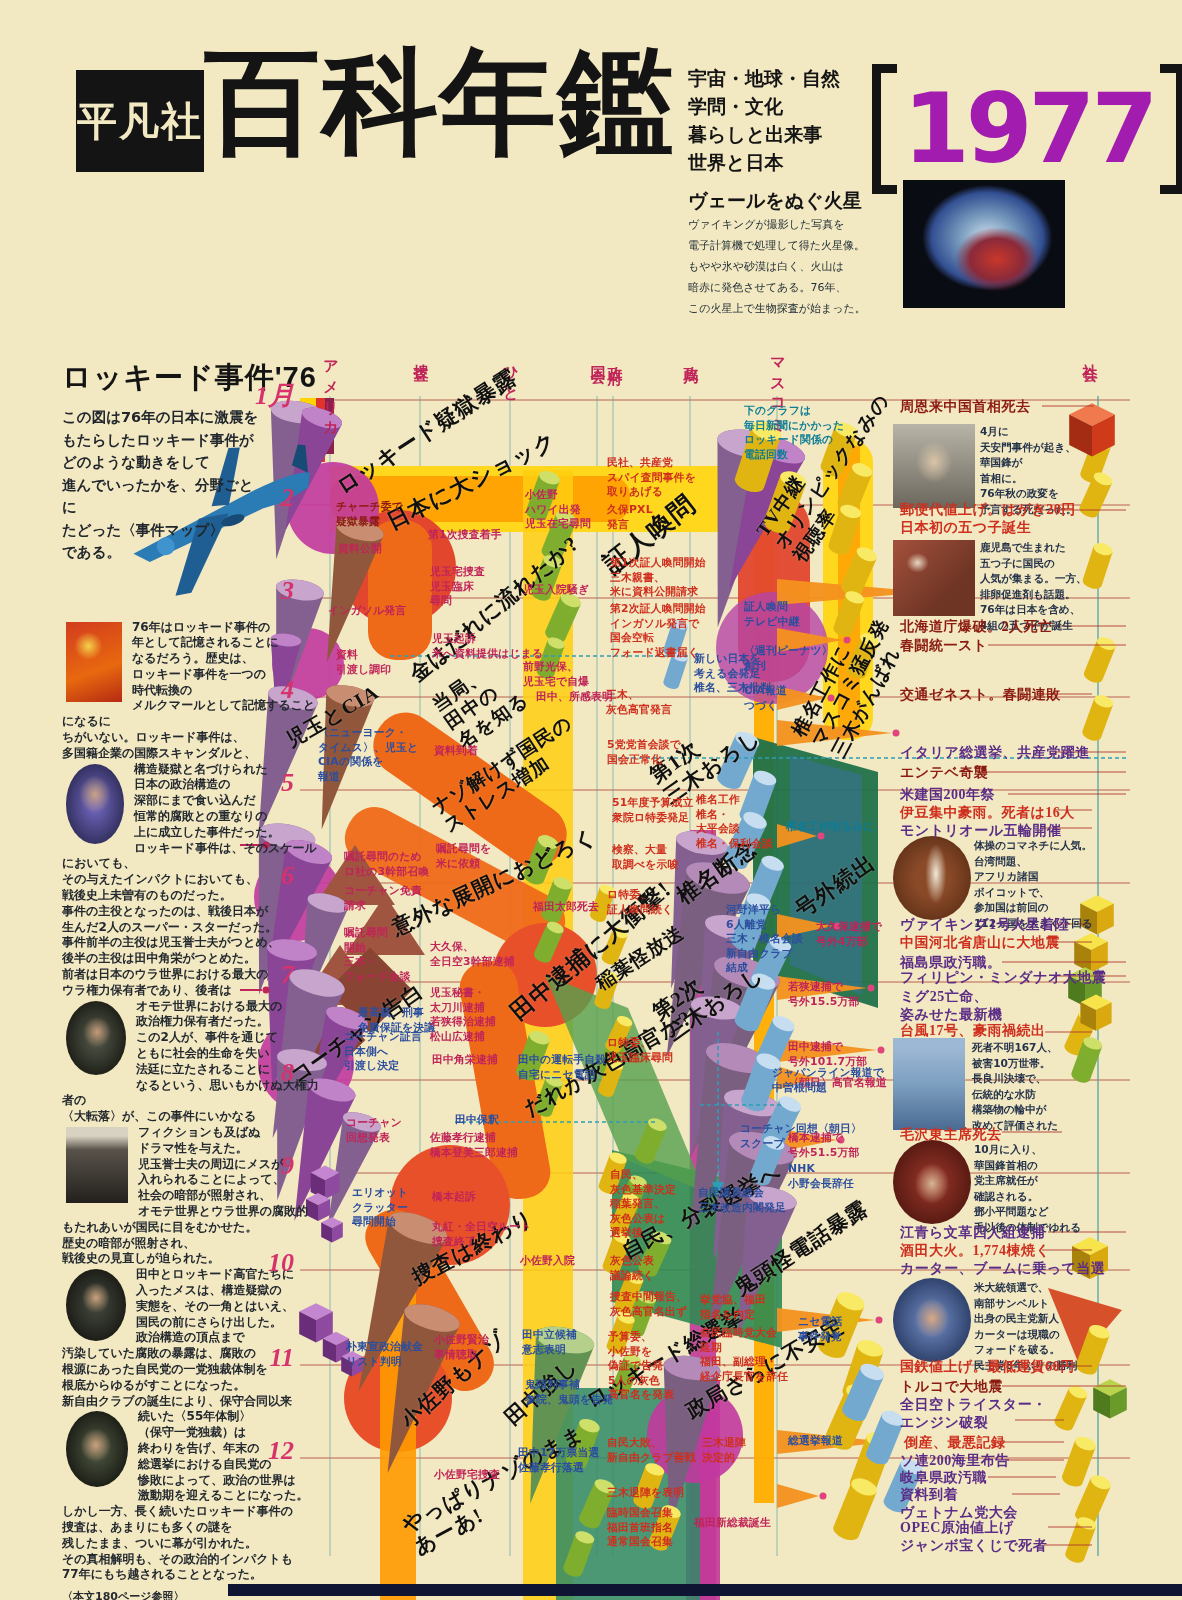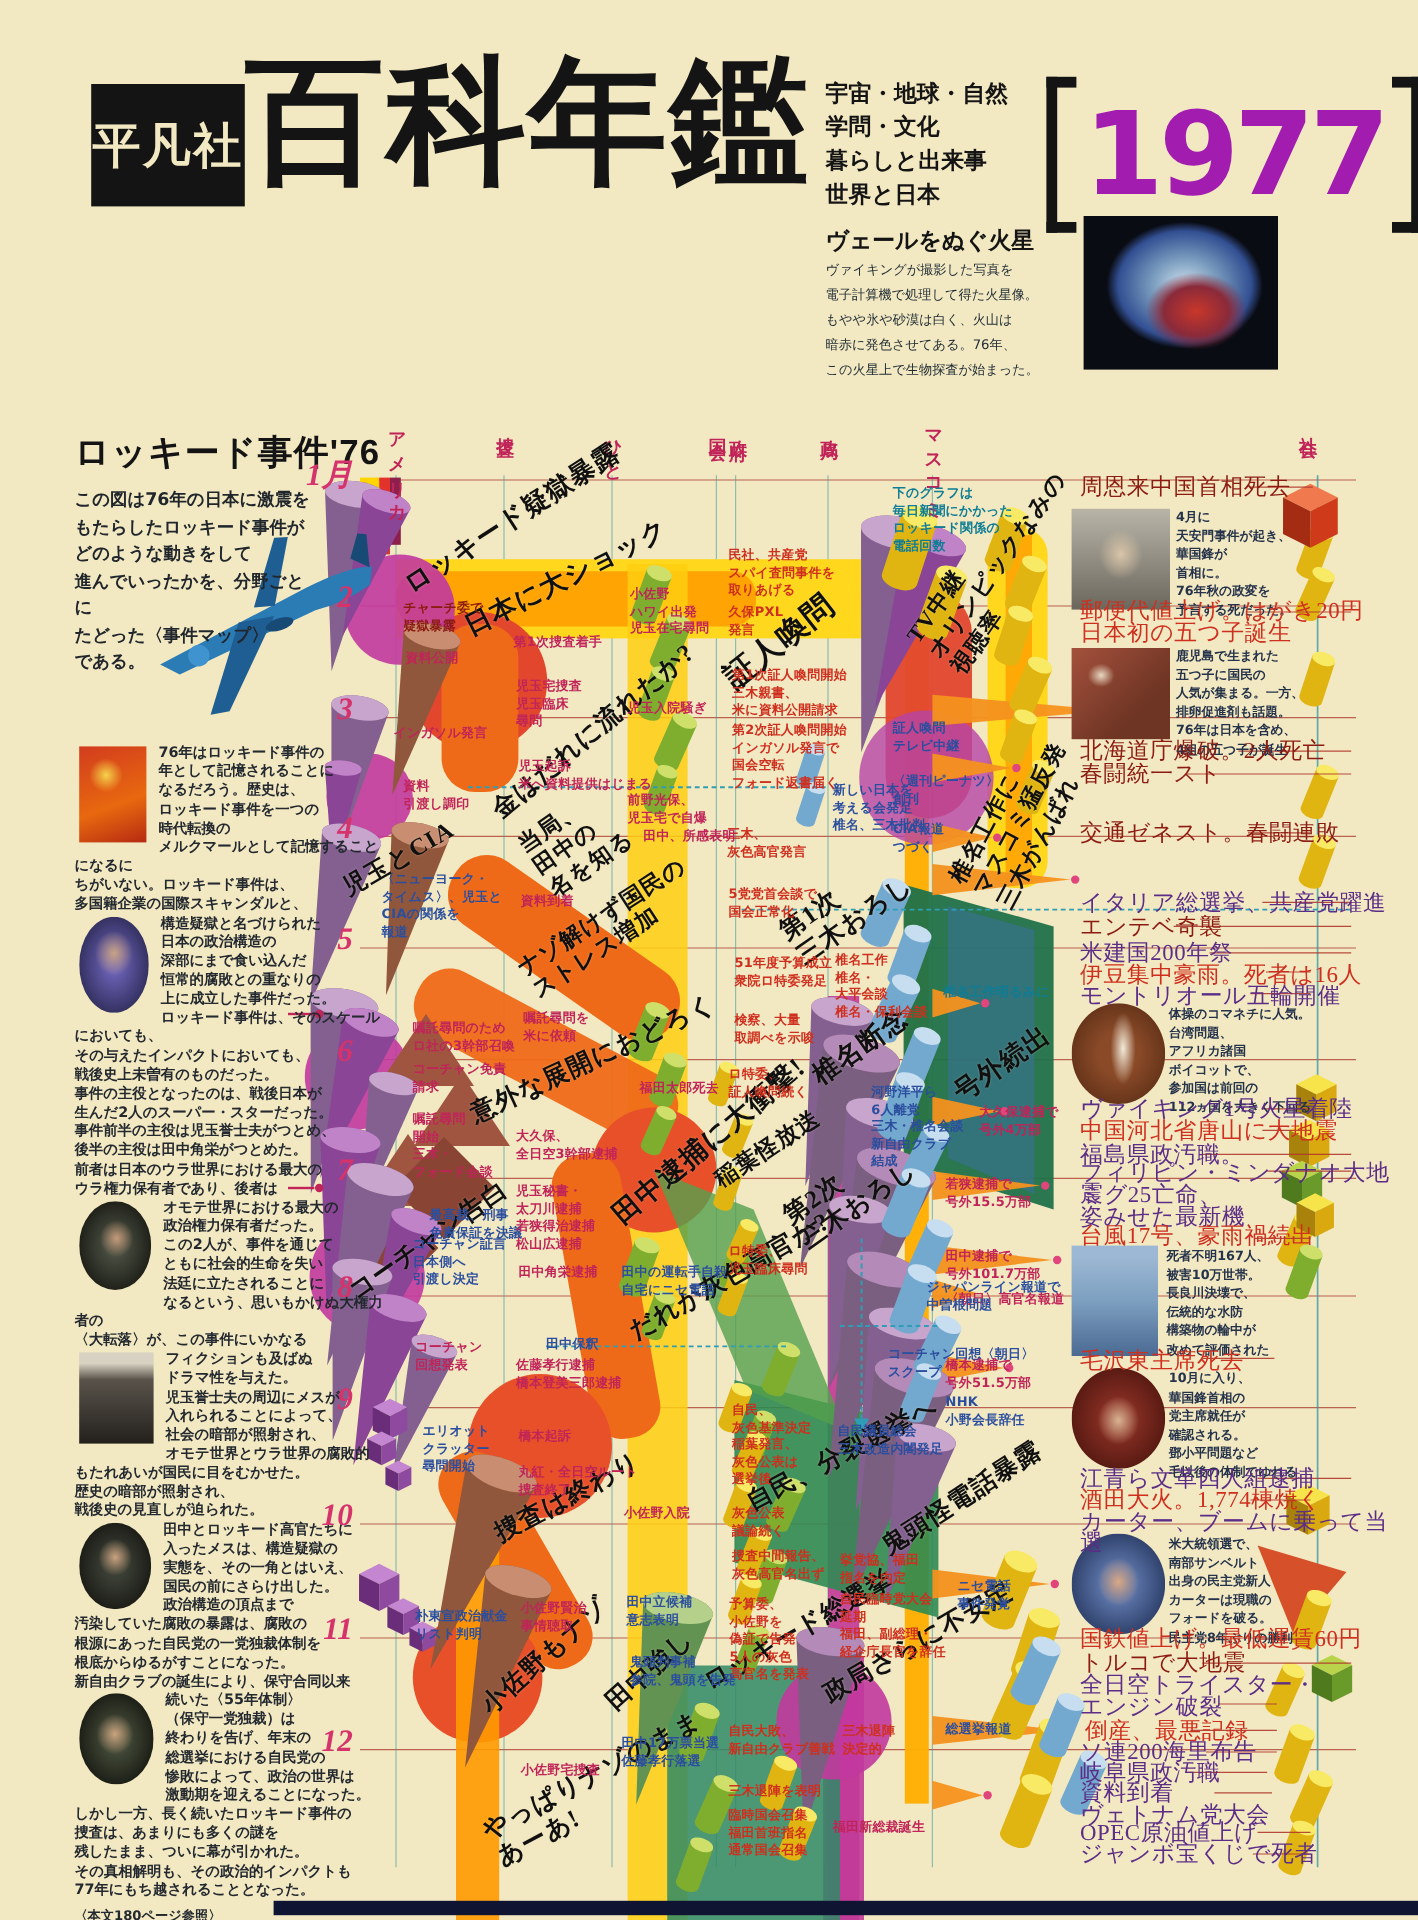--- a/index.html
+++ b/index.html
@@ -46,21 +46,21 @@
   .colhead{writing-mode:vertical-rl;font-size:15px;font-weight:800;color:#c02458;letter-spacing:3px;z-index:7}
   .month{width:42px;text-align:right;font-family:"Liberation Serif","DejaVu Serif",serif;
      font-size:26px;font-weight:700;font-style:italic;color:#d6336c;z-index:7}
   .big{z-index:8;color:#101010;font-weight:900;font-family:"Liberation Serif","DejaVu Serif",serif;
      transform-origin:left top;line-height:1.18;letter-spacing:1px;text-shadow:0 0 2px rgba(242,232,194,.35)}
   .sl{z-index:9;font-size:10.8px;line-height:14.6px;font-weight:700;letter-spacing:.2px}
   .c-m{color:#c02458}.c-r{color:#cf2f1e}.c-b{color:#2b4e9e}.c-t{color:#0e7d95}
   .c-p{color:#5c2d86}.c-dr{color:#8c1b12}
   
   .news-h{left:900px;width:270px;font-family:"Liberation Serif","DejaVu Serif",serif;
-     font-size:19px;font-weight:400;letter-spacing:.5px;z-index:9;line-height:18px}
+     font-size:14px;font-weight:700;letter-spacing:.5px;z-index:9;line-height:18px}
   .news-c{font-size:10.6px;line-height:15.6px;color:#24324a;z-index:9;font-weight:600}
   .nphoto{z-index:8}
   .ph-zhou{left:893px;top:424px;width:82px;height:84px;background:radial-gradient(26px 30px at 50% 45%,#d9c4a8,transparent 70%),linear-gradient(#b8b4a8,#6b675c)}
   .ph-quint{left:893px;top:540px;width:82px;height:76px;background:radial-gradient(16px 14px at 30% 30%,#e8d8c2,transparent 70%),linear-gradient(135deg,#a4513c,#6e3424 70%)}
   .ph-gym{left:893px;top:836px;width:78px;height:84px;border-radius:50%;background:radial-gradient(14px 40px at 55% 45%,#f2ead8,transparent 75%),radial-gradient(#8a4a28 30%,#5c2e16 85%)}
   .ph-typhoon{left:893px;top:1038px;width:72px;height:92px;background:linear-gradient(#9db8d4 10%,#7d9fc0 50%,#4a6a92)}
   .ph-mao{left:893px;top:1140px;width:78px;height:84px;border-radius:50%;background:radial-gradient(24px 28px at 50% 52%,#d8b493,transparent 72%),radial-gradient(#8a2f24 20%,#4c150e 85%)}
   .ph-carter{left:893px;top:1278px;width:78px;height:84px;border-radius:50%;background:radial-gradient(24px 28px at 50% 48%,#d9a885,transparent 72%),radial-gradient(#5b74a8 25%,#24345c 85%)}
   svg.decor{position:absolute;left:0;top:0;z-index:3}
   svg.gridlayer{position:absolute;left:0;top:0;z-index:2}

